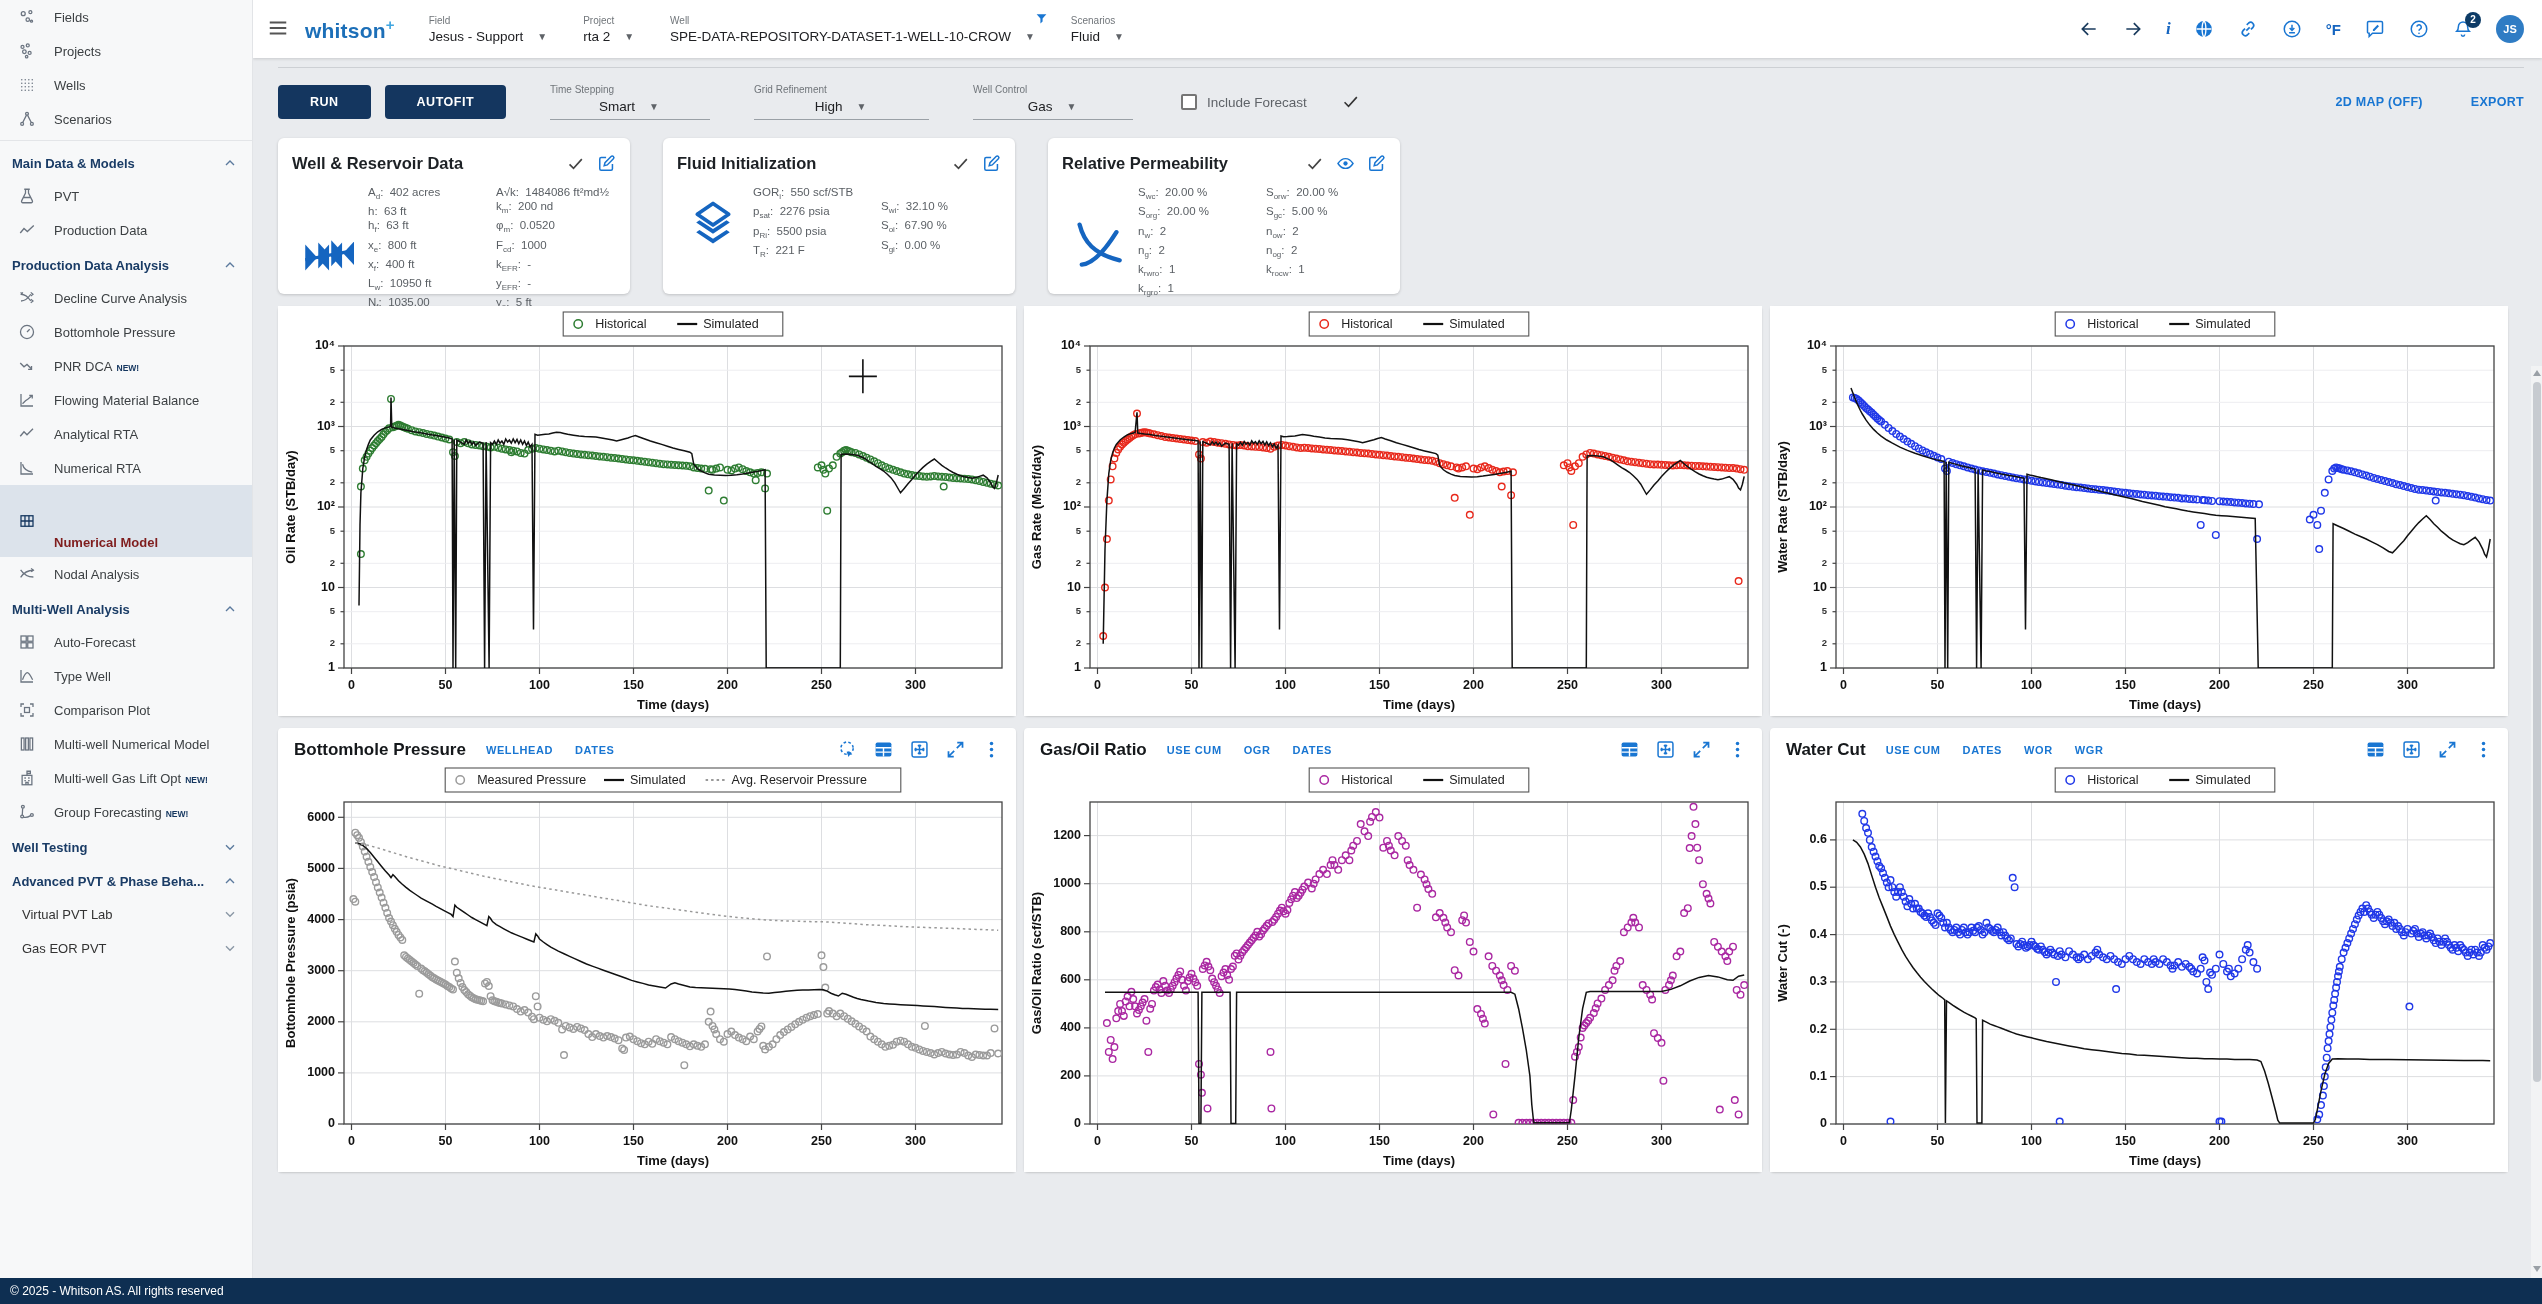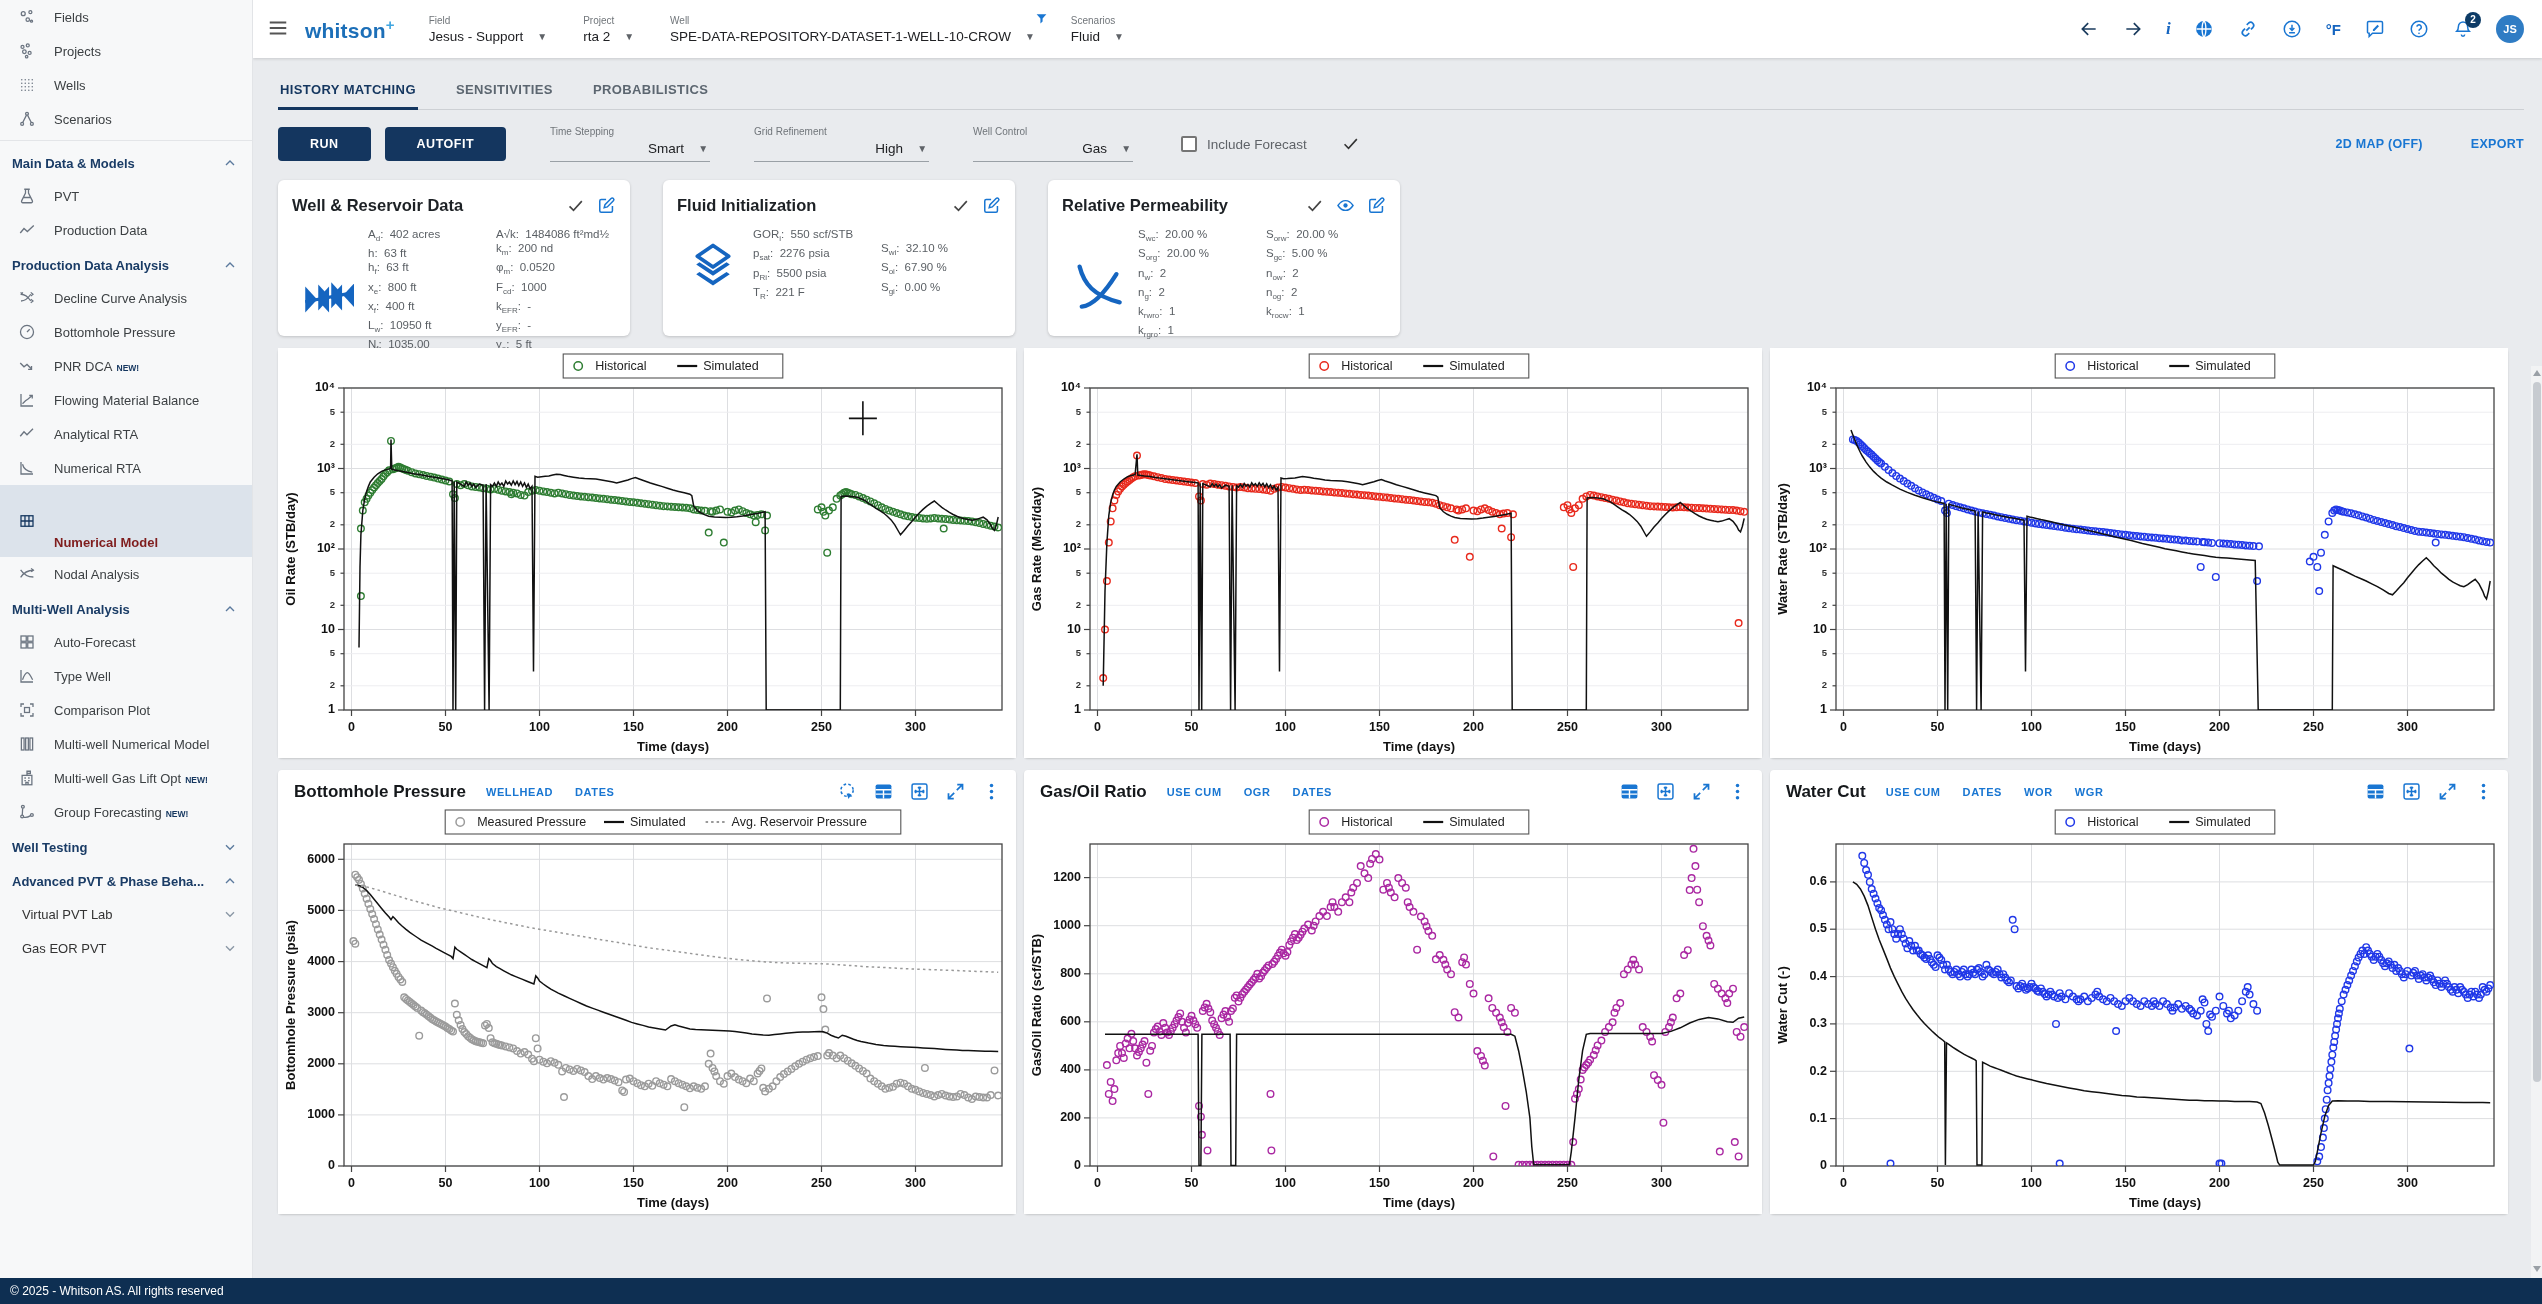--- a/index.html
+++ b/index.html
@@ -55,21 +55,21 @@
   .tabs { display:flex; gap:36px; padding-top:6px; }
   .tab { font-size:13px; font-weight:700; letter-spacing:.4px; color:#5c6670; padding:8px 2px 10px; cursor:pointer; }
   .tab.active { color:#14365f; border-bottom:3px solid #14365f; }
   .tabs-rule { border-top:1px solid #cdd0d4; margin-top:-1px; }
 
   .controls { display:flex; align-items:center; margin-top:16px; }
   .btn { background:#14365f; color:#fff; border:none; border-radius:4px; font-size:12.5px; font-weight:700; letter-spacing:.5px; padding:10px 32px; cursor:pointer; font-family:inherit; }
   .btn + .btn { margin-left:14px; }
   .dd { margin-left:44px; width:160px; cursor:pointer; }
   .dd .dd-label { font-size:10px; color:#70757a; }
-  .dd .dd-value { display:flex; align-items:center; justify-content:flex-end; font-size:13.5px; color:#202124; border-bottom:1px solid #9aa0a6; padding:4px 2px 5px 0; }
+  .dd .dd-value { display:flex; align-items:center; justify-content:center; font-size:13.5px; color:#202124; border-bottom:1px solid #9aa0a6; padding:4px 2px 5px 0; }
   .chk-wrap { display:flex; align-items:flex-end; margin-left:48px; cursor:pointer; }
   .chk { width:16px; height:16px; border:2px solid #757575; border-radius:2px; background:#fff; }
   .chk-label { font-size:13.5px; color:#5f6368; margin-left:10px; }
   .ctl-check { width:20px; height:20px; color:#333; margin-left:34px; }
   .ctl-check svg { width:19px; height:19px; }
   .ctl-links { margin-left:auto; display:flex; gap:48px; }
   .ctl-link { color:#1976d2; font-size:12.5px; font-weight:600; letter-spacing:.3px; cursor:pointer; white-space:nowrap; }
 
   
   .cards-row { display:flex; gap:33px; margin-top:18px; }
@@ -449,25 +449,20 @@
           <svg viewBox="0 0 24 24" fill="none" stroke="currentColor" stroke-width="1.8">
             <path d="M12 3.5a5.5 5.5 0 0 1 5.5 5.5c0 3.2 1 4.7 2 5.7H4.5c1-1 2-2.5 2-5.7A5.5 5.5 0 0 1 12 3.5zM10 18.7a2 2 0 0 0 4 0"></path>
           </svg>
           <span class="badge">2</span>
         </span>
       <span class="avatar">JS</span>
     </div>
   </div>
 
   <div class="content">
-    <div class="tabs">
-      <span class="tab active">HISTORY MATCHING</span>
-      <span class="tab">SENSITIVITIES</span>
-      <span class="tab">PROBABILISTICS</span>
-    </div>
     <div class="tabs-rule"></div>
 
     <div class="controls">
       <button class="btn">RUN</button>
       <button class="btn">AUTOFIT</button>
       <div class="dd">
         <div class="dd-label">Time Stepping</div>
         <div class="dd-value">
             <span>Smart</span>
             <span class="caret">▼</span>

